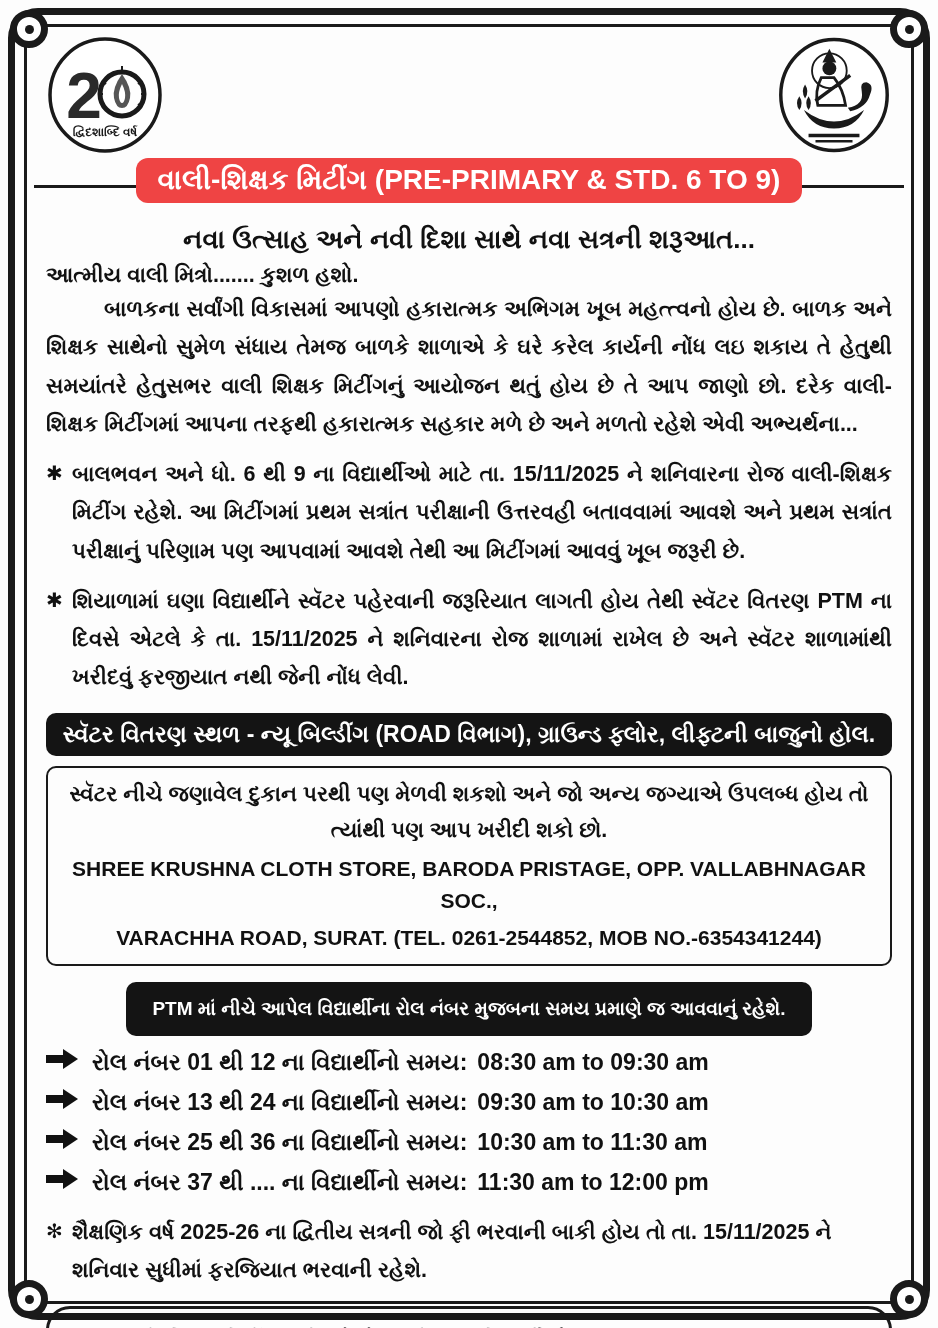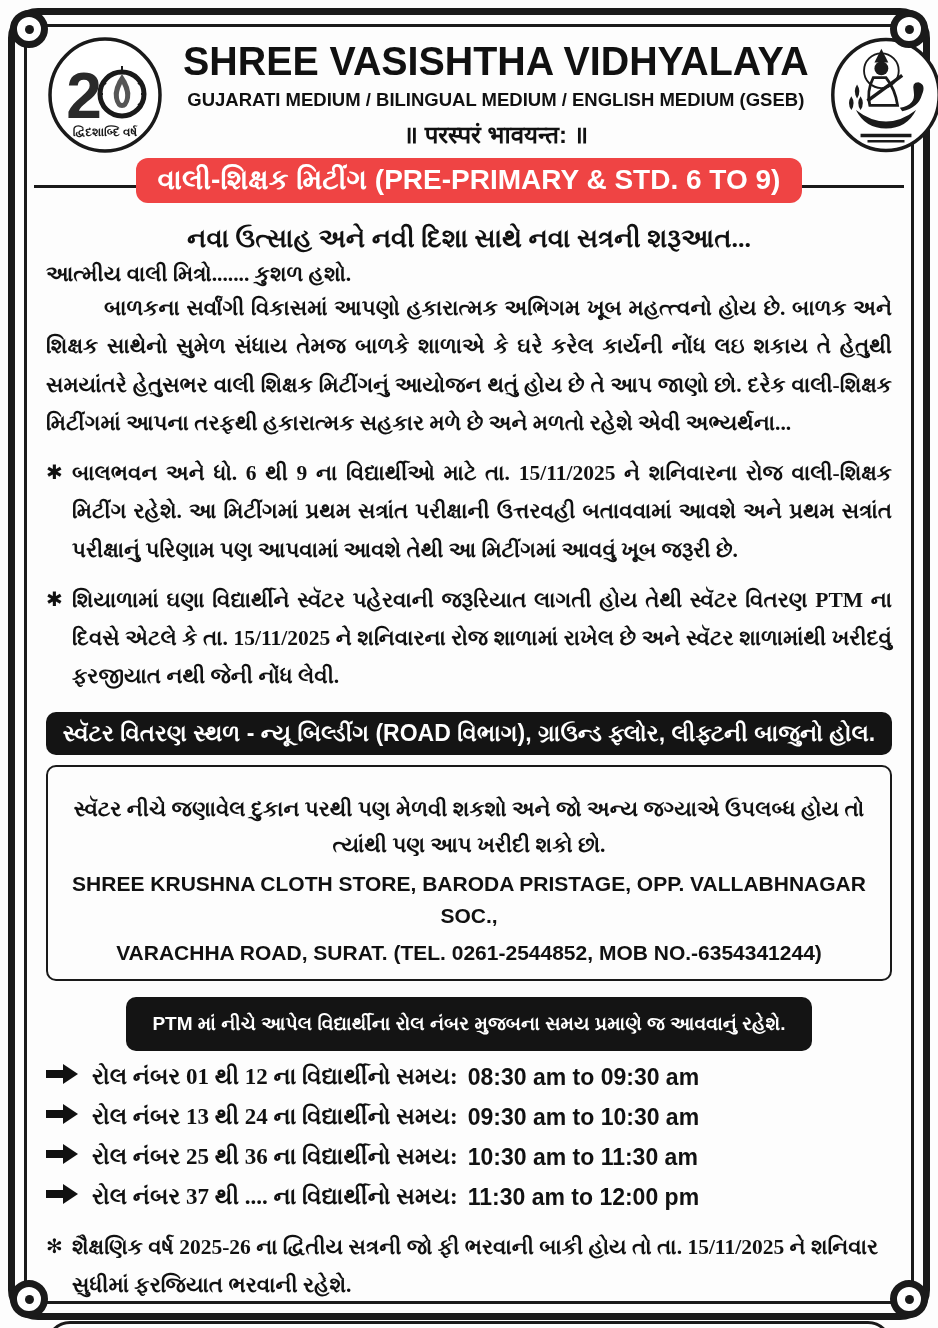--- a/index.html
+++ b/index.html
@@ -26,34 +26,34 @@
   .motto{font-size:24px;font-weight:700;margin-top:6px;}
 
   
   .banner-row{position:relative;height:56px;margin:4px 0 6px 0;}
   .banner-rule{position:absolute;left:-12px;right:-12px;top:27px;height:3px;background:#1a1a1a;}
   .title-banner{position:relative;margin:0 auto;width:fit-content;background:#ef4444;color:#fff;
     font-size:28px;font-weight:800;padding:6px 22px;border-radius:12px;z-index:2;}
 
   .subtitle{text-align:center;font-size:26px;font-weight:800;margin:10px 0 8px 0;}
 
-  .guj{font-weight:600;font-family:Liberation Serif, serif;}
+  .guj{font-weight:600;}
   .para{font-size:21.5px;line-height:1.78;text-align:justify;}
   .salutation{font-size:21.5px;margin-bottom:2px;}
   .indent{text-indent:58px;}
 
   .bullet-row{display:flex;margin-top:12px;}
   .bullet-sym{flex:0 0 26px;font-size:20px;font-weight:900;line-height:1.8;}
   .bullet-text{flex:1;}
 
   .black-banner{background:#141414;color:#fff;font-weight:700;border-radius:10px;text-align:center;}
   .sweater-banner{font-size:23px;padding:8px 10px;margin:16px 0 10px 0;}
   .ptm-banner{font-size:19px;width:fit-content;margin:16px auto 8px auto;padding:16px 26px;}
 
-  .store-box{border:2.5px solid #1a1a1a;border-radius:10px;padding:24px 14px 10px 14px;text-align:center;}
+  .store-box{border:2.5px solid #1a1a1a;border-radius:10px;padding:8px 14px 10px 14px;text-align:center;}
   .store-box .gj{font-size:21.5px;line-height:1.7;}
   .store-box .en{font-size:21px;font-weight:800;line-height:1.55;margin-top:4px;}
 
   .sched{margin-top:6px;}
   .sched-row{display:flex;align-items:flex-start;font-size:23px;font-weight:800;margin-top:13px;}
   .arrow-icon{display:inline-block;position:relative;width:34px;height:20px;flex:0 0 34px;margin-right:12px;}
   .arrow-icon i{position:absolute;left:0;top:6px;width:18px;height:8px;background:#111;}
   .arrow-icon b{position:absolute;left:17px;top:0;width:0;height:0;border-left:15px solid #111;
     border-top:10px solid transparent;border-bottom:10px solid transparent;}
   .sched-time{margin-left:10px;font-weight:800;}
@@ -109,25 +109,20 @@
               <line x1="100" y1="58" x2="95" y2="58"></line>
                 <line x1="96" y1="71" x2="92" y2="68"></line>
               <line x1="56" y1="45" x2="60" y2="48"></line>
                 <line x1="52" y1="58" x2="57" y2="58"></line>
             </g>
           </g>
           <text x="59" y="100" font-size="12" font-weight="700" text-anchor="middle" fill="#1a1a1a">દ્વિદશાબ્દિ વર્ષ</text>
         </svg>
       </div>
 
-      <div class="head-center">
-        <div class="school-name">SHREE VASISHTHA VIDHYALAYA</div>
-        <div class="mediums">GUJARATI MEDIUM / BILINGUAL MEDIUM / ENGLISH MEDIUM (GSEB)</div>
-        <div class="motto">॥ परस्परं भावयन्त: ॥</div>
-      </div>
 
       <div class="logo">
         <svg class="emblem" width="116" height="118" viewBox="0 0 100 102">
           <ellipse cx="50" cy="51" rx="46" ry="48" fill="#fff" stroke="#1a1a1a" stroke-width="3"></ellipse>
           <circle cx="46" cy="30" r="15" fill="none" stroke="#1a1a1a" stroke-width="1.6"></circle>
           <path d="M40 23 L46 11 L52 23 Z" fill="#1a1a1a"></path>
           <circle cx="46" cy="28" r="6" fill="#1a1a1a"></circle>
           <path d="M39 36 Q33 48 36 60 L60 60 Q58 46 50 36 Z" fill="none" stroke="#1a1a1a" stroke-width="2.4"></path>
           <line x1="34" y1="56" x2="64" y2="34" stroke="#1a1a1a" stroke-width="3"></line>
           <path d="M62 62 Q76 60 74 48 Q72 40 78 40 Q85 42 81 51 Q78 62 64 65 Z" fill="#1a1a1a"></path>

